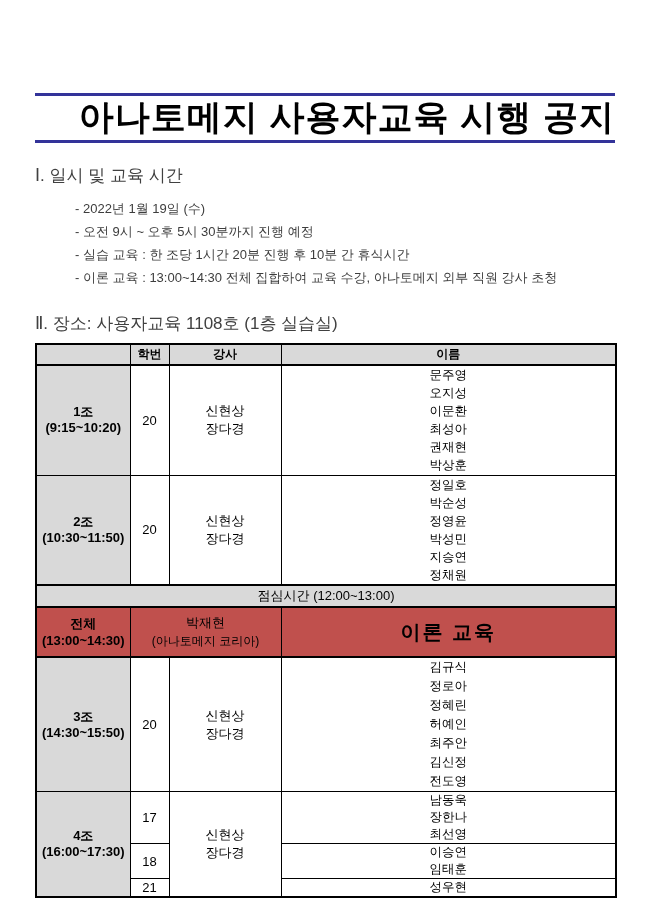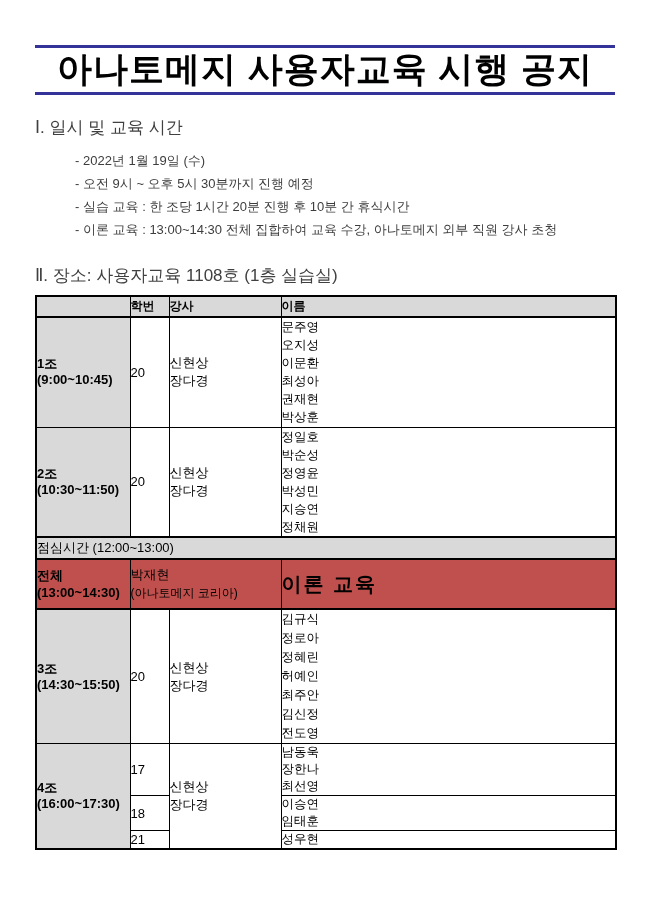--- a/index.html
+++ b/index.html
@@ -1,36 +1,36 @@
 <!DOCTYPE html>
 <html style="--accent_line: #333399; --table_gray: #D9D9D9; --theory_red: #C0504D;"><head>
 <meta charset="utf-8">
 <style>
   html,body{margin:0;padding:0;background:#fff;}
   body{width:650px;height:920px;font-family:"Liberation Sans","DejaVu Sans",sans-serif;color:#000;overflow:hidden;}
   .page{width:650px;height:920px;box-sizing:border-box;padding:45px 35px 0 35px;}
 
   
-  .title-banner{border-top:3px solid var(--accent_line,#333399);border-bottom:3px solid var(--accent_line,#333399);padding:2px 0 4px 0;text-align:center;}
+  .title-banner{border-top:3px solid var(--accent_line,#333399);border-bottom:3px solid var(--accent_line,#333399);padding:2px 0 4px 0;text-align:right;margin-top:48px;}
   .title-banner h1{margin:0;font-size:35px;line-height:38px;font-weight:900;letter-spacing:1px;color:#000;}
 
   
   .sec-heading{font-size:17px;color:#404040;margin:0;font-weight:400;}
   .h1{margin-top:21px;}
   .h2{margin-top:26px;}
   .h3{margin-top:9px;font-size:16px;}
 
   
   .bullets{margin:13px 0 0 40px;}
   .bullet{font-size:13px;line-height:17px;color:#3d3d3d;margin-bottom:6px;}
 
   
   table.schedule{border-collapse:collapse;width:580px;margin-top:8px;table-layout:fixed;border:2px solid #000;}
   col.c-group{width:94px;} col.c-id{width:39px;} col.c-inst{width:112px;} col.c-name{width:335px;}
-  .schedule td,.schedule th{border:1px solid #000;padding:0;text-align:left;vertical-align:middle;overflow:hidden;}
+  .schedule td,.schedule th{border:1px solid #000;padding:0;text-align:center;vertical-align:middle;overflow:hidden;}
   .schedule th{background:var(--table_gray,#D9D9D9);font-size:12px;font-weight:700;height:19px;border-bottom:2px solid #000;}
   .fill-gray{background:var(--table_gray,#D9D9D9);}
   .fill-red{background:var(--theory_red,#C0504D);}
   .group-cell{font-size:13px;font-weight:700;line-height:16px;}
   .id-cell{font-size:13px;}
   .inst-cell{font-size:13px;line-height:18px;white-space:pre-line;}
   .names-cell{font-size:12.5px;line-height:18px;white-space:pre-line;}
   .r-g6{height:110px;}
   .r-g7{height:132px;}
   .r-g7 .names-cell{line-height:19px;margin-left:35px;}
@@ -74,21 +74,21 @@
         <tr>
       <th></th>
       <th>학번</th>
       <th>강사</th>
       <th>이름</th>
     </tr>
 
     <tr class="r-g6">
       <td class="fill-gray group-cell">
         <div>1조</div>
-        <div>(9:00~10:45)</div>
+        <div>(9:15~10:20)</div>
       </td>
       <td class="id-cell">20</td>
       <td class="inst-cell">신현상
 장다경</td>
       <td class="names-cell">문주영
 오지성
 이문환
 최성아
 권재현
 박상훈</td>

